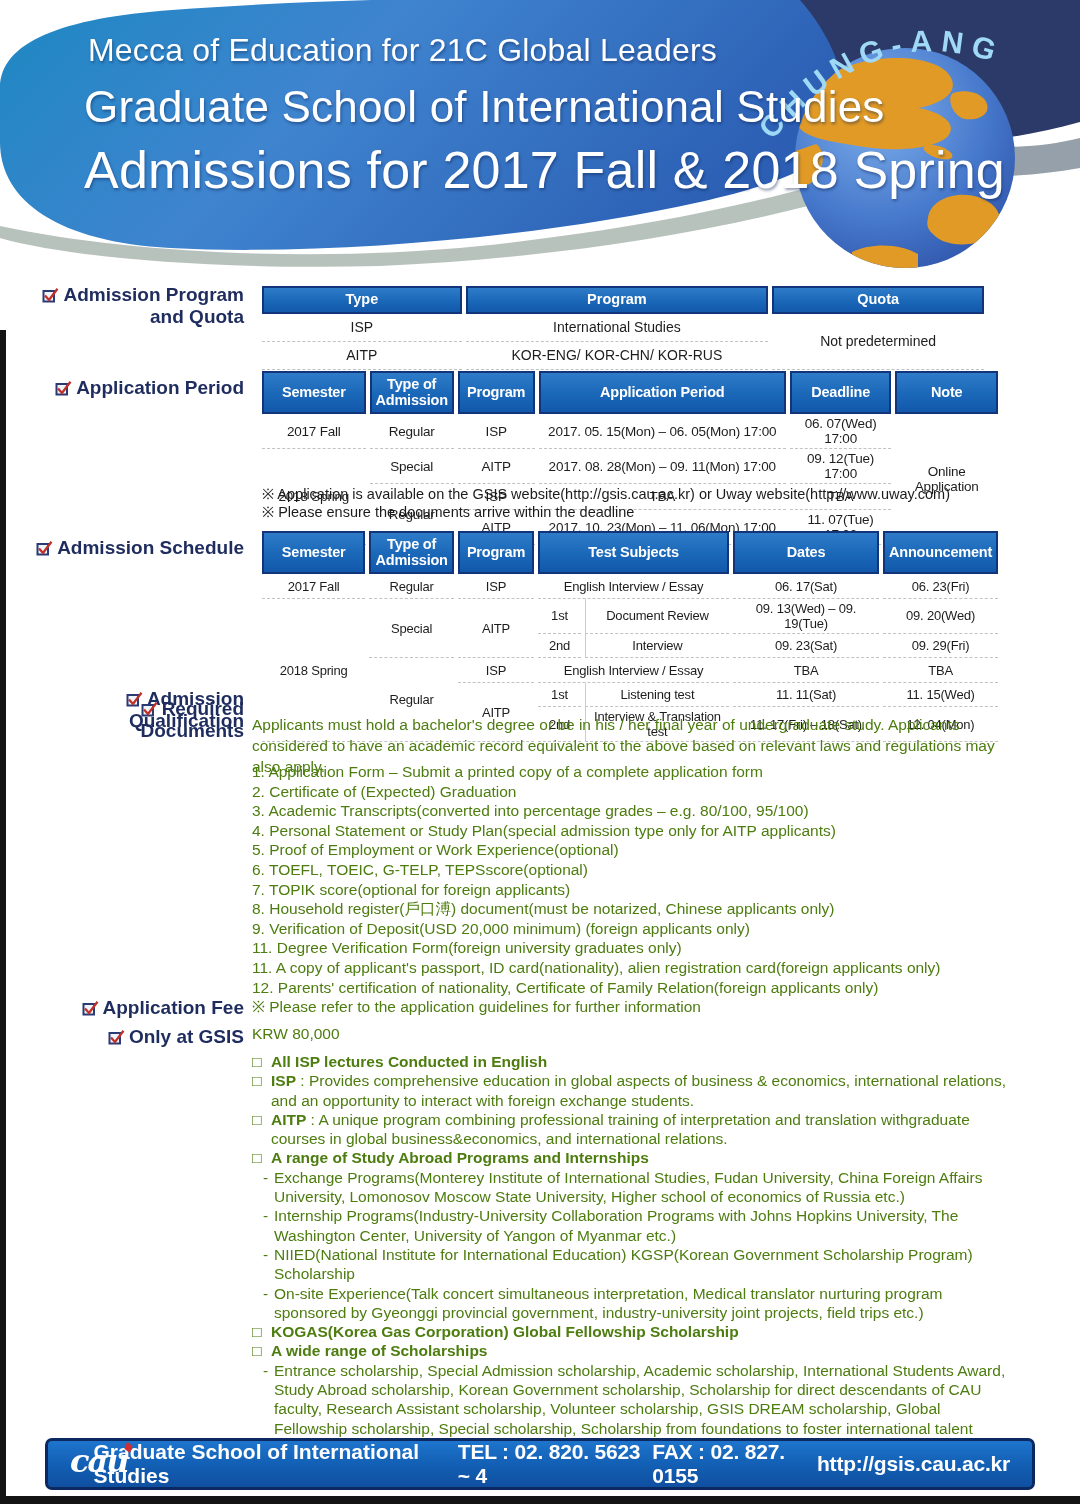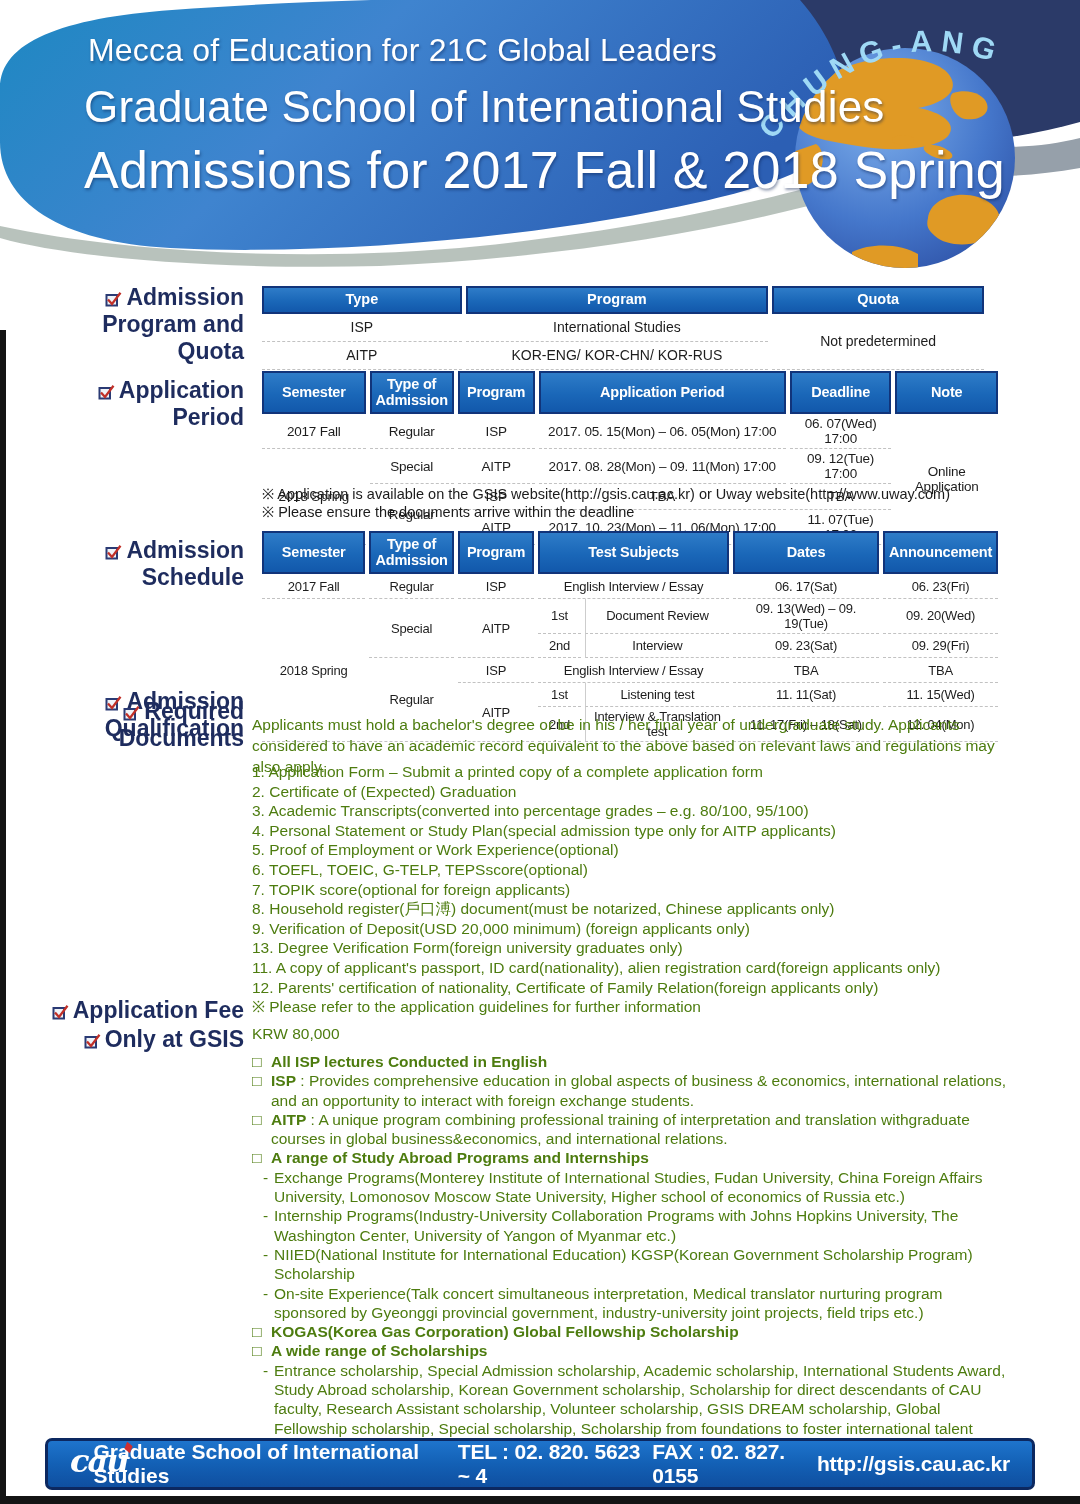--- a/index.html
+++ b/index.html
@@ -12,21 +12,21 @@
   
   #header-svg{position:absolute;left:0;top:0;}
   .hd-text{position:absolute;color:#ffffff;font-weight:normal;
            text-shadow:1px 2px 3px rgba(8,30,80,.45);letter-spacing:.2px;}
   #hd-tagline{left:88px;top:32px;font-size:32px;}
   #hd-title1{left:84px;top:82px;font-size:44px;}
   #hd-title2{left:84px;top:140px;font-size:52px;}
 
   
   .sec-label{position:absolute;left:36px;width:208px;text-align:right;font-weight:bold;
-             font-size:23px;line-height:1.18;color:#1e2c5e;}
+             font-size:19px;line-height:1.18;color:#1e2c5e;}
   .sec-label svg{vertical-align:-2px;margin-right:4px;}
 
   
   table.t{position:absolute;left:258px;border-collapse:separate;border-spacing:4px 0;
           table-layout:fixed;}
   .t th{background:linear-gradient(180deg,#2e7cc8 0%,#1a67b8 55%,#1258ab 100%);
         border:2.5px solid #11347a;color:#fff;font-weight:bold;text-align:center;
         vertical-align:middle;line-height:1.08;padding:4px 1px;font-size:14.5px;}
   .t td{text-align:center;vertical-align:middle;border-bottom:1px dashed #c2c2c2;
         padding:2px 1px;background:transparent;}
@@ -292,21 +292,21 @@
   <div class="body-text" id="req-list">
     <div>1. Application Form – Submit a printed copy of a complete application form</div>
     <div>2. Certificate of (Expected) Graduation</div>
     <div>3. Academic Transcripts(converted into percentage grades – e.g. 80/100, 95/100)</div>
     <div>4. Personal Statement or Study Plan(special admission type only for AITP applicants)</div>
     <div>5. Proof of Employment or Work Experience(optional)</div>
     <div>6. TOEFL, TOEIC, G-TELP, TEPSscore(optional)</div>
     <div>7. TOPIK score(optional for foreign applicants)</div>
     <div>8. Household register(戶口溥) document(must be notarized, Chinese applicants only)</div>
     <div>9. Verification of Deposit(USD 20,000 minimum) (foreign applicants only)</div>
-    <div>13. Degree Verification Form(foreign university graduates only)</div>
+    <div>11. Degree Verification Form(foreign university graduates only)</div>
     <div>11. A copy of applicant's passport, ID card(nationality), alien registration card(foreign applicants only)</div>
     <div>12. Parents' certification of nationality, Certificate of Family Relation(foreign applicants only)</div>
     <div>※ Please refer to the application guidelines for further information</div>
   </div>
 
   <div class="sec-label" style="top:997px">
     <svg width="17" height="15" viewBox="0 0 17 15">
         <rect x="1.5" y="3" width="10.5" height="10.5" fill="#f0f3f8" stroke="#2a3a74" stroke-width="2"></rect>
         <path d="M3 7.5 L7 12 L15.5 0.8" stroke="#c03028" stroke-width="2.3" fill="none"></path>
       </svg><span>Application Fee</span>

